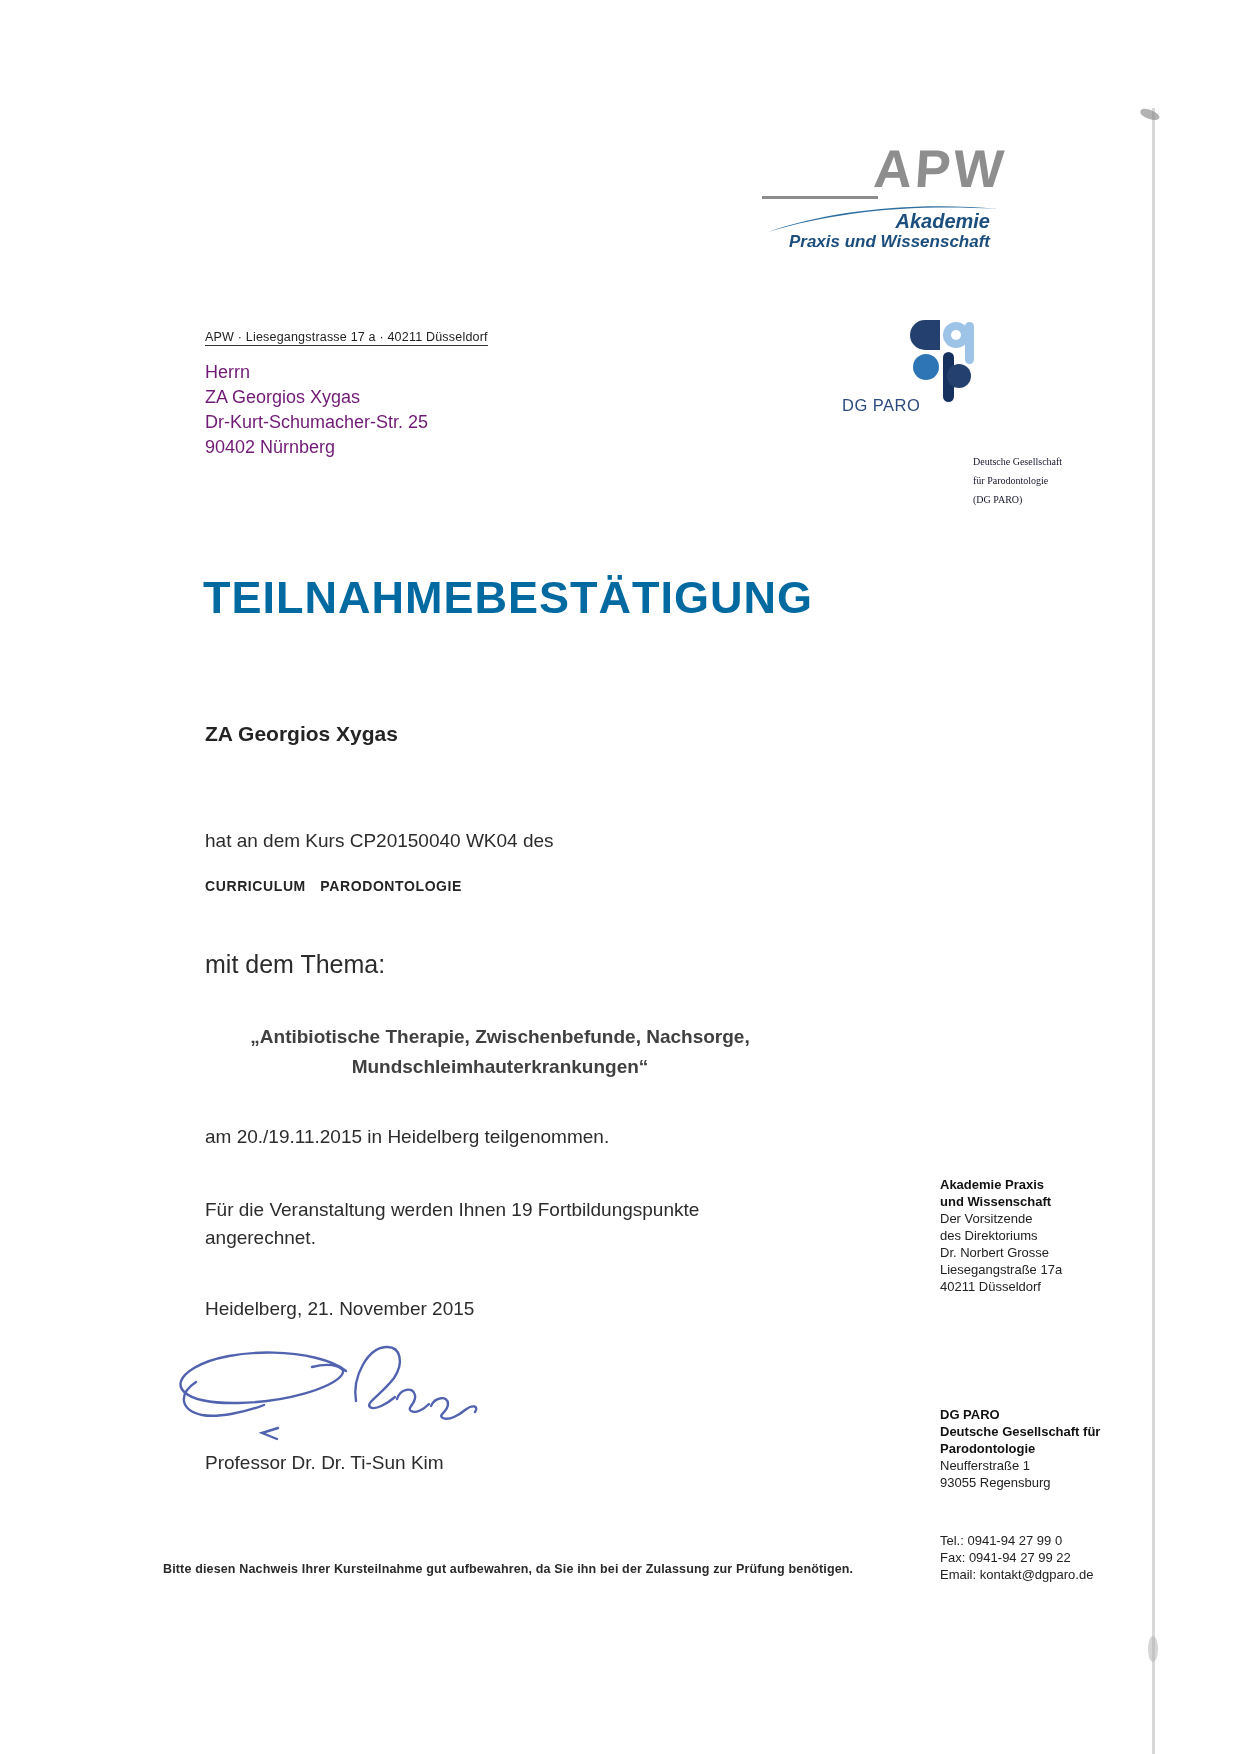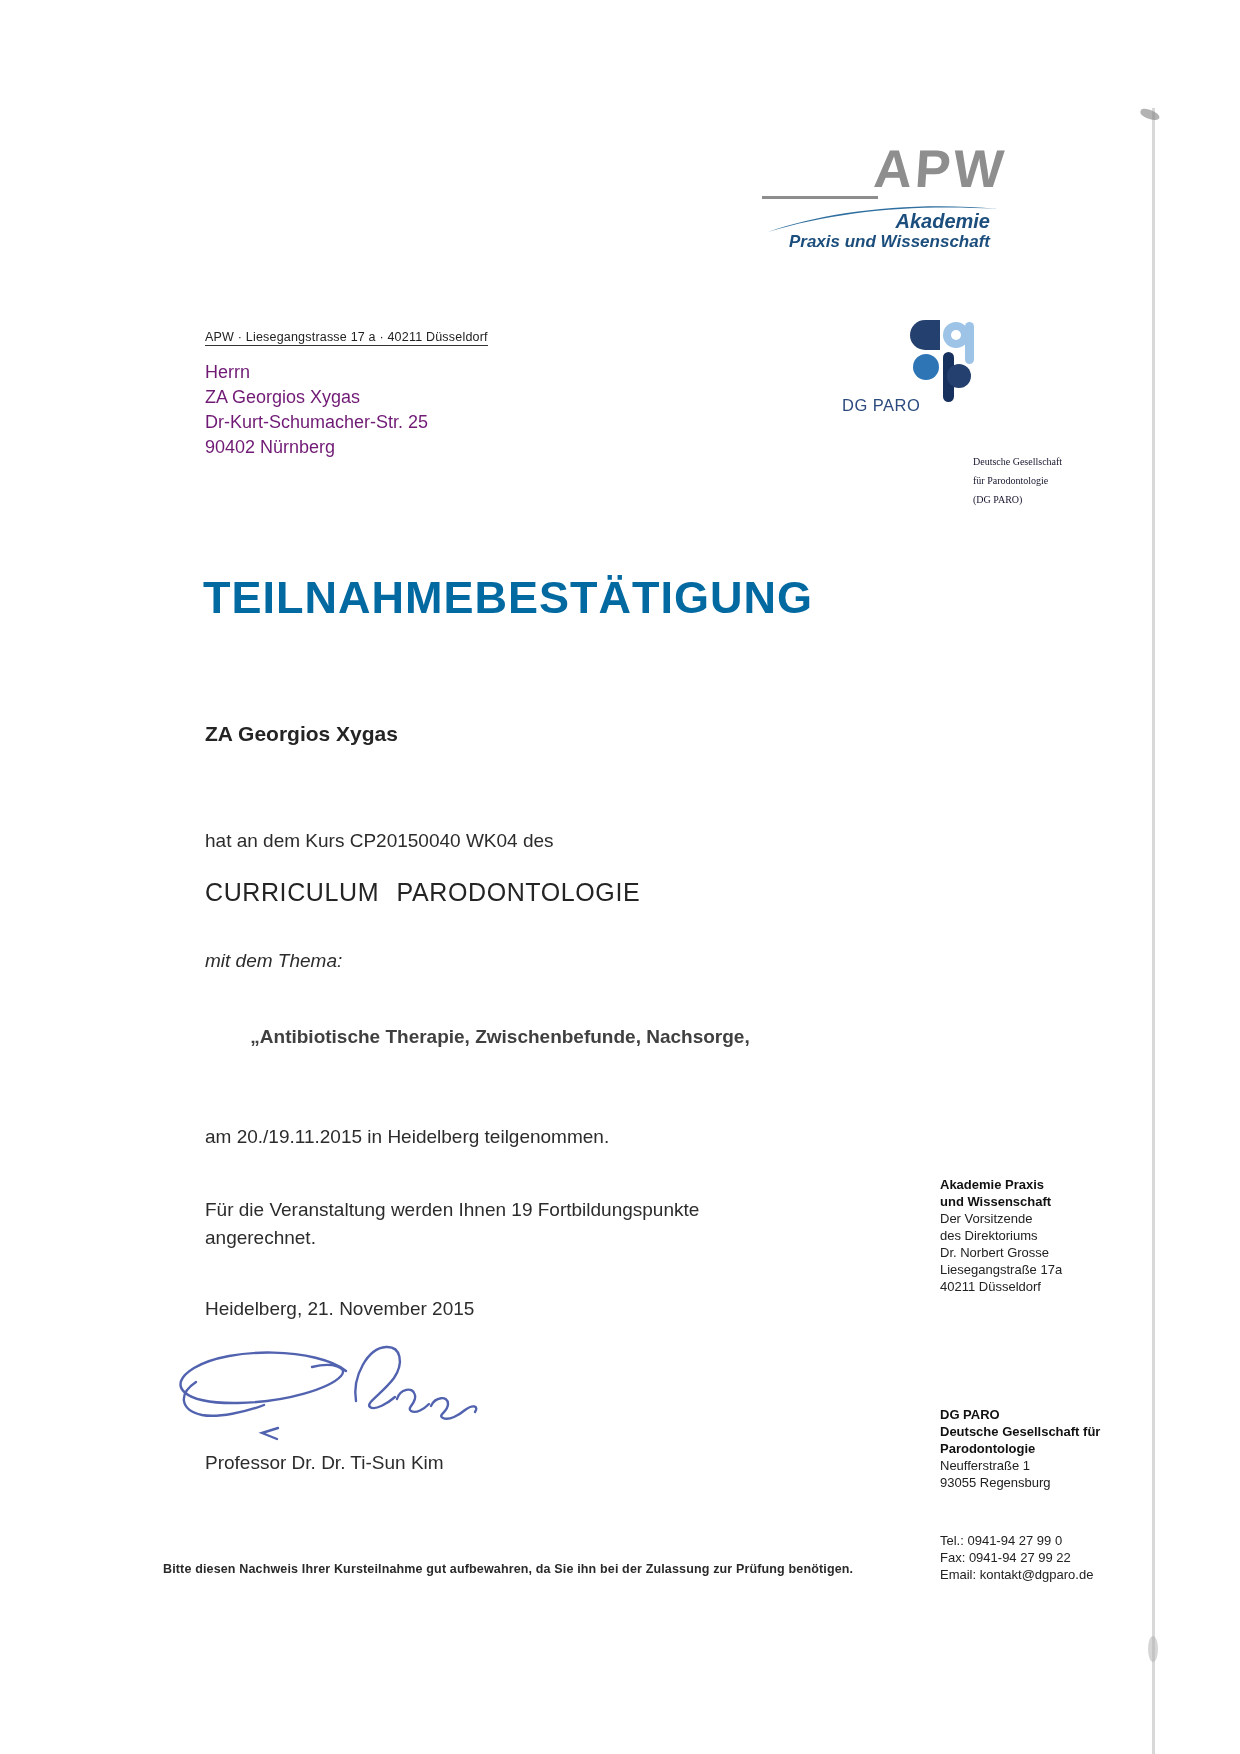--- a/index.html
+++ b/index.html
@@ -50,22 +50,22 @@
 
   
   .doc-title {
     left: 203px; top: 572px;
     font-size: 45px; font-weight: bold; letter-spacing: 1px; color: #0369a1;
   }
 
   
   .participant { left: 205px; top: 722px; font-size: 21px; font-weight: bold; color: #242424; }
   .course-line { left: 205px; top: 830px; font-size: 19px; }
-  .curriculum  { left: 205px; top: 878px; font-size: 25px; font-weight: normal; word-spacing: 10px; letter-spacing: 0.6px; color: #242424; }
-  .theme-intro { left: 205px; top: 950px; font-size: 19px; font-style: italic; }
+  .curriculum  { left: 205px; top: 878px; font-size: 14px; font-weight: bold; word-spacing: 10px; letter-spacing: 0.6px; color: #242424; }
+  .theme-intro { left: 205px; top: 950px; font-size: 25px; }
   .theme-block { left: 200px; top: 1022px; width: 600px; text-align: center;
                  font-size: 19px; font-weight: bold; line-height: 30px; color: #404040; }
   .participation { left: 205px; top: 1126px; font-size: 19px; }
   .points { left: 205px; top: 1196px; font-size: 19px; line-height: 28px; }
   .date-line { left: 205px; top: 1298px; font-size: 19px; }
   .signature { left: 160px; top: 1338px; }
   .signer { left: 205px; top: 1452px; font-size: 19px; }
 
   
   .sidebar-block { left: 940px; font-size: 13px; line-height: 17px; color: #222; }
@@ -127,20 +127,21 @@
   </div>
 
   <div class="abs doc-title">TEILNAHMEBESTÄTIGUNG</div>
 
   <div class="abs participant">ZA Georgios Xygas</div>
   <div class="abs course-line">hat an dem Kurs CP20150040 WK04 des</div>
   <div class="abs curriculum">CURRICULUM PARODONTOLOGIE</div>
   <div class="abs theme-intro">mit dem Thema:</div>
   <div class="abs theme-block">
     <div>„Antibiotische Therapie, Zwischenbefunde, Nachsorge,</div>
+    <div>Mundschleimhauterkrankungen“</div>
   </div>
   <div class="abs participation">am 20./19.11.2015 in Heidelberg teilgenommen.</div>
   <div class="abs points">
     <div>Für die Veranstaltung werden Ihnen 19 Fortbildungspunkte</div>
     <div>angerechnet.</div>
   </div>
   <div class="abs date-line">Heidelberg, 21. November 2015</div>
 
   <svg class="abs signature" width="330" height="115" viewBox="0 0 330 115">
     <g fill="none" stroke="#3a4da5" stroke-width="2.4" stroke-linecap="round" opacity="0.88">

